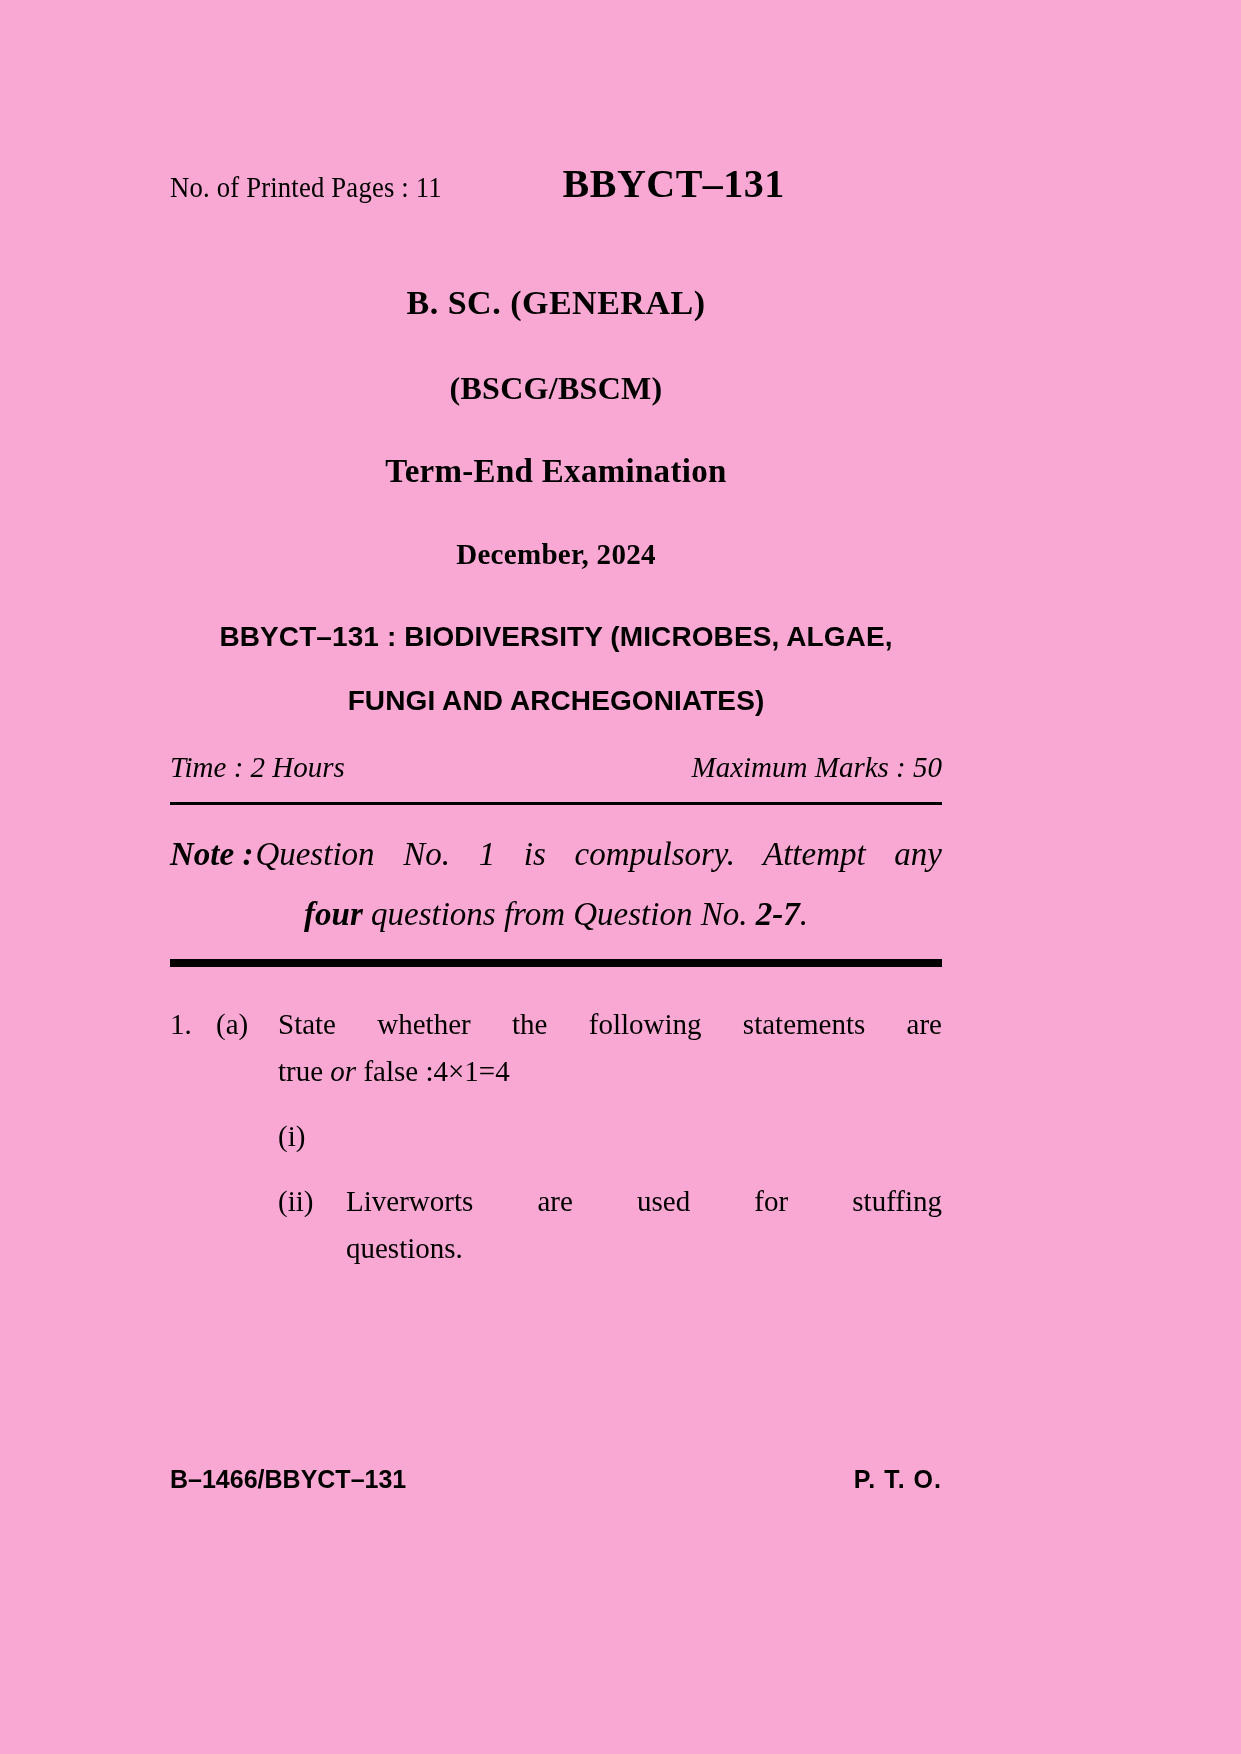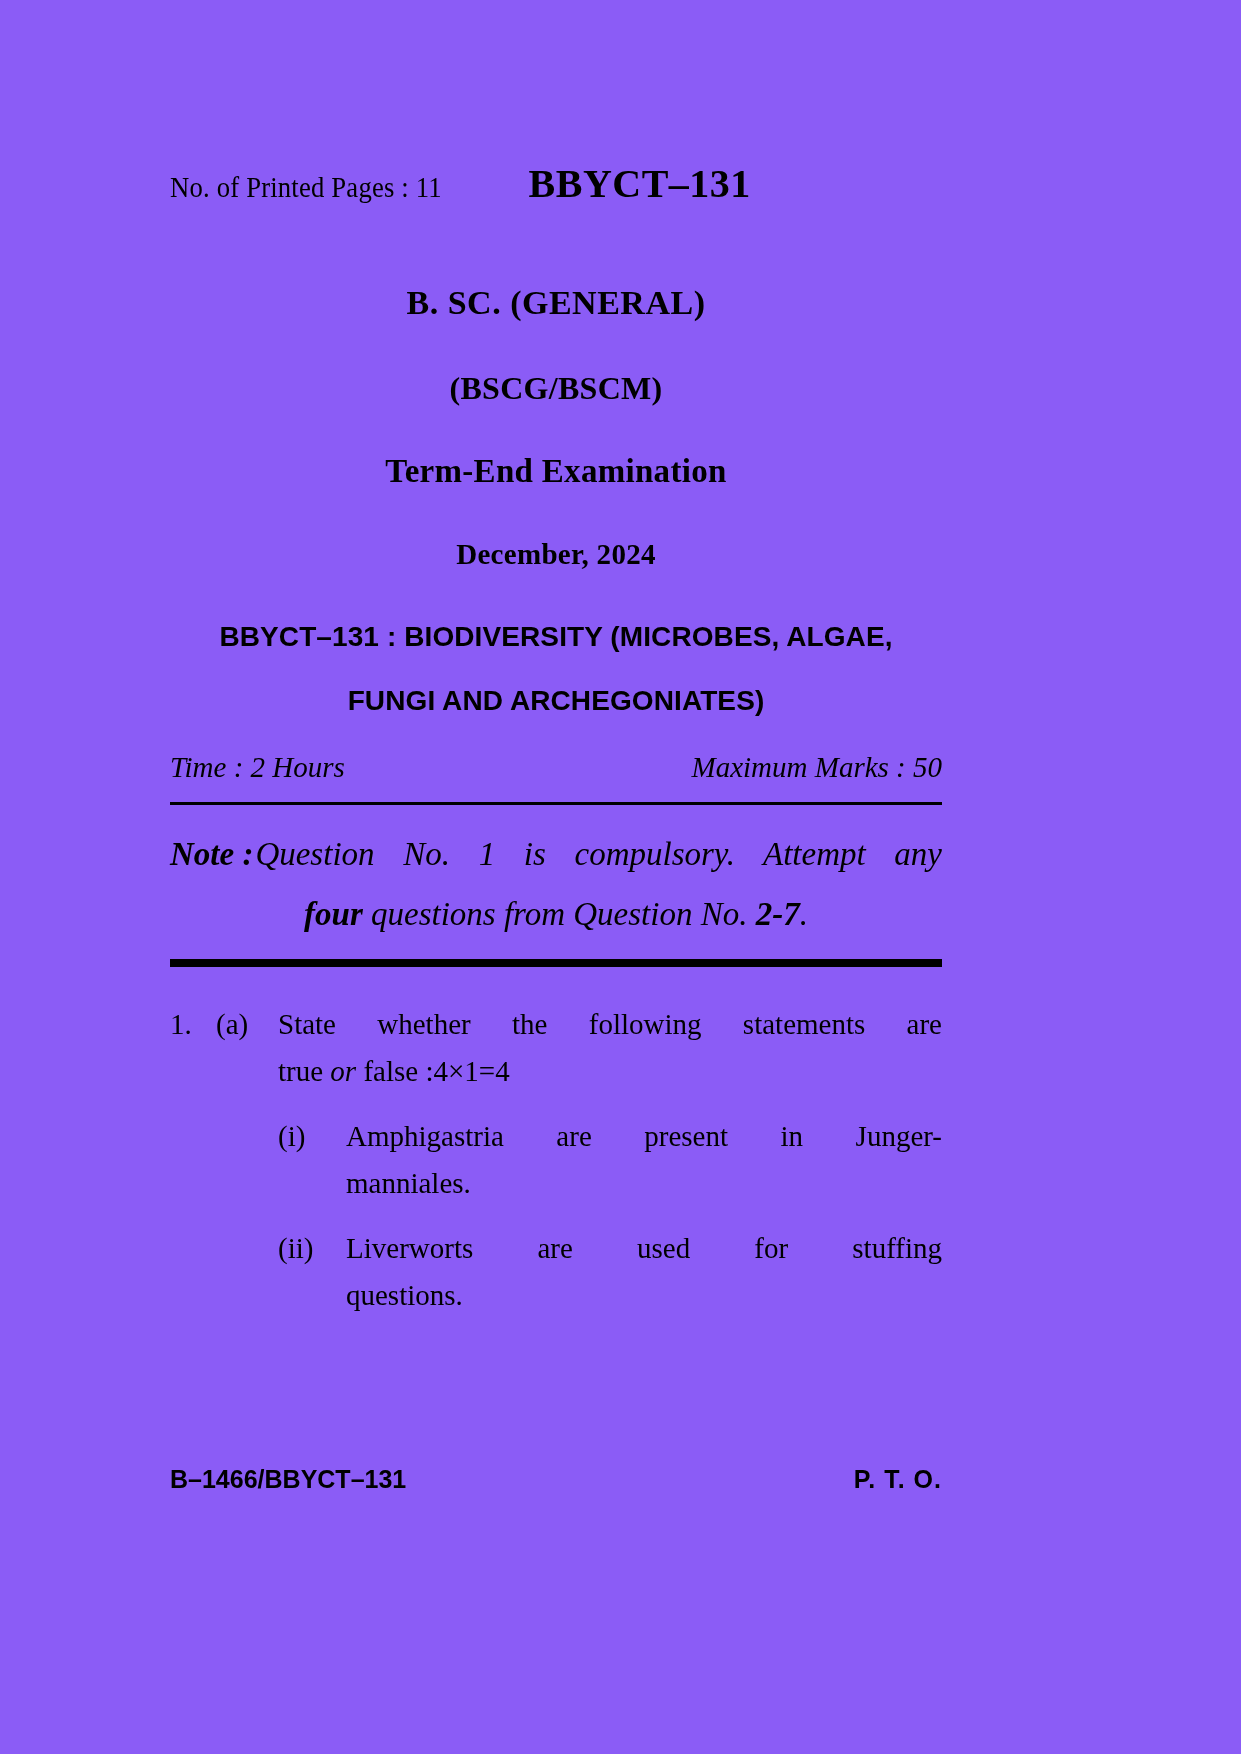--- a/index.html
+++ b/index.html
@@ -4,21 +4,21 @@
 <style>
   html, body {
     margin: 0;
     padding: 0;
     background: #ffffff;
   }
   .page {
     position: relative;
     width: 1241px;
     height: 1754px;
-    background: #8b5cf6;
+    background: #f9a8d4;
     margin: 0 auto;
     overflow: hidden;
     font-family: "Liberation Serif", serif;
     color: #000000;
   }
   .content {
     position: absolute;
     left: 170px;
     top: 0;
     width: 772px;
@@ -37,21 +37,21 @@
     font-size: 29px;
     letter-spacing: 0.2px;
     transform: scaleX(0.92);
     transform-origin: left center;
     white-space: nowrap;
   }
   .paper-code {
     font-family: "Liberation Serif", serif;
     font-weight: bold;
     font-size: 40px;
-    margin-left: 63px;
+    margin-left: 97px;
     white-space: nowrap;
     letter-spacing: 0.5px;
   }
 
   
   .heading {
     text-align: center;
     font-family: "Liberation Serif", serif;
     font-weight: bold;
   }
@@ -263,24 +263,20 @@
         <div class="q-part">(a)</div>
         <div class="q-body">
           <div class="justify-line">State whether the following statements are</div>
           <div class="marks-line">
             <span class="left"><span>true </span><span class="i">or</span><span> false :</span></span>
             <span class="right">4×1=4</span>
           </div>
 
           <div class="sub-row">
             <div class="sub-label">(i)</div>
-            <div class="sub-body">
-              <div class="justify-line">Amphigastria are present in Junger-</div>
-              <div class="plain-line">manniales.</div>
-            </div>
           </div>
 
           <div class="sub-row">
             <div class="sub-label">(ii)</div>
             <div class="sub-body">
               <div class="justify-line">Liverworts   are   used   for   stuffing</div>
               <div class="plain-line">questions.</div>
             </div>
           </div>
 

